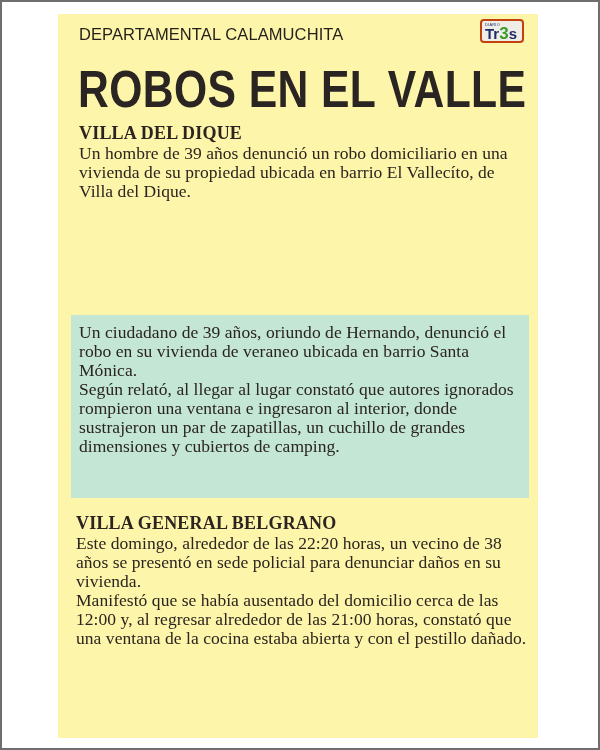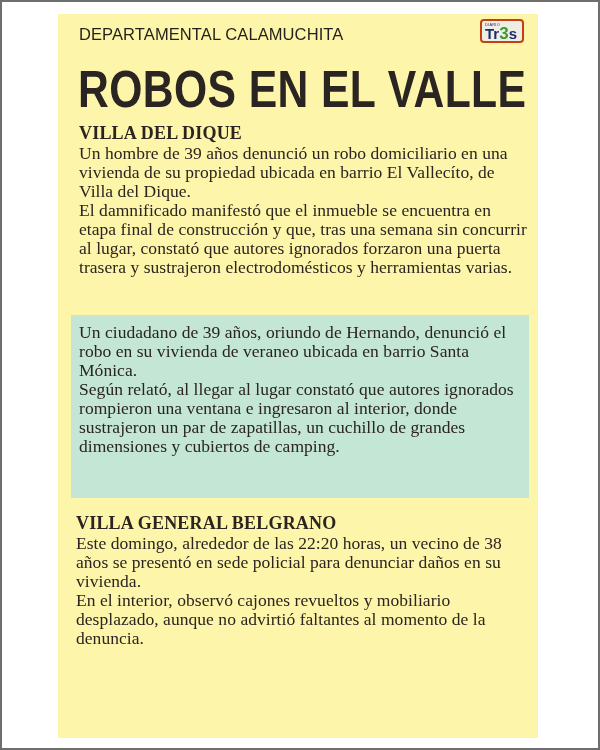--- a/index.html
+++ b/index.html
@@ -105,30 +105,29 @@
     <div class="logo">
       <span class="logo-small">DIARIO</span>
       <span class="logo-main"><span>Tr</span><span class="three">3</span><span>s</span></span>
     </div>
 
     <div class="headline">ROBOS EN EL VALLE</div>
 
     <article class="story story-1">
       <h2>VILLA DEL DIQUE</h2>
       <p>Un hombre de 39 años denunció un robo domiciliario en una vivienda de su propiedad ubicada en barrio El Vallecíto, de Villa del Dique.</p>
-      <p>El damnificado manifestó que el inmueble se encuentra en etapa final de construcción y que, tras una semana sin concurrir al lugar, constató que autores ignorados forzaron una puerta trasera y sustrajeron electrodomésticos y herramientas varias.</p>
     </article>
 
     <div class="story-2-box">
       <article class="story story-2">
         <p>Un ciudadano de 39 años, oriundo de Hernando, denunció el robo en su vivienda de veraneo ubicada en barrio Santa Mónica.</p>
         <p>Según relató, al llegar al lugar constató que autores ignorados rompieron una ventana e ingresaron al interior, donde sustrajeron un par de zapatillas, un cuchillo de grandes dimensiones y cubiertos de camping.</p>
       </article>
     </div>
 
     <article class="story story-3">
       <h2>VILLA GENERAL BELGRANO</h2>
       <p>Este domingo, alrededor de las 22:20 horas, un vecino de 38 años se presentó en sede policial para denunciar daños en su vivienda.</p>
-      <p>En el interior, observó cajones revueltos y mobiliario desplazado, aunque no advirtió faltantes al momento de la denuncia.</p>
+      <p>Manifestó que se había ausentado del domicilio cerca de las 12:00 y, al regresar alrededor de las 21:00 horas, constató que una ventana de la cocina estaba abierta y con el pestillo dañado.</p>
     </article>
 
   </div>
 </div>
 
 </body></html>

